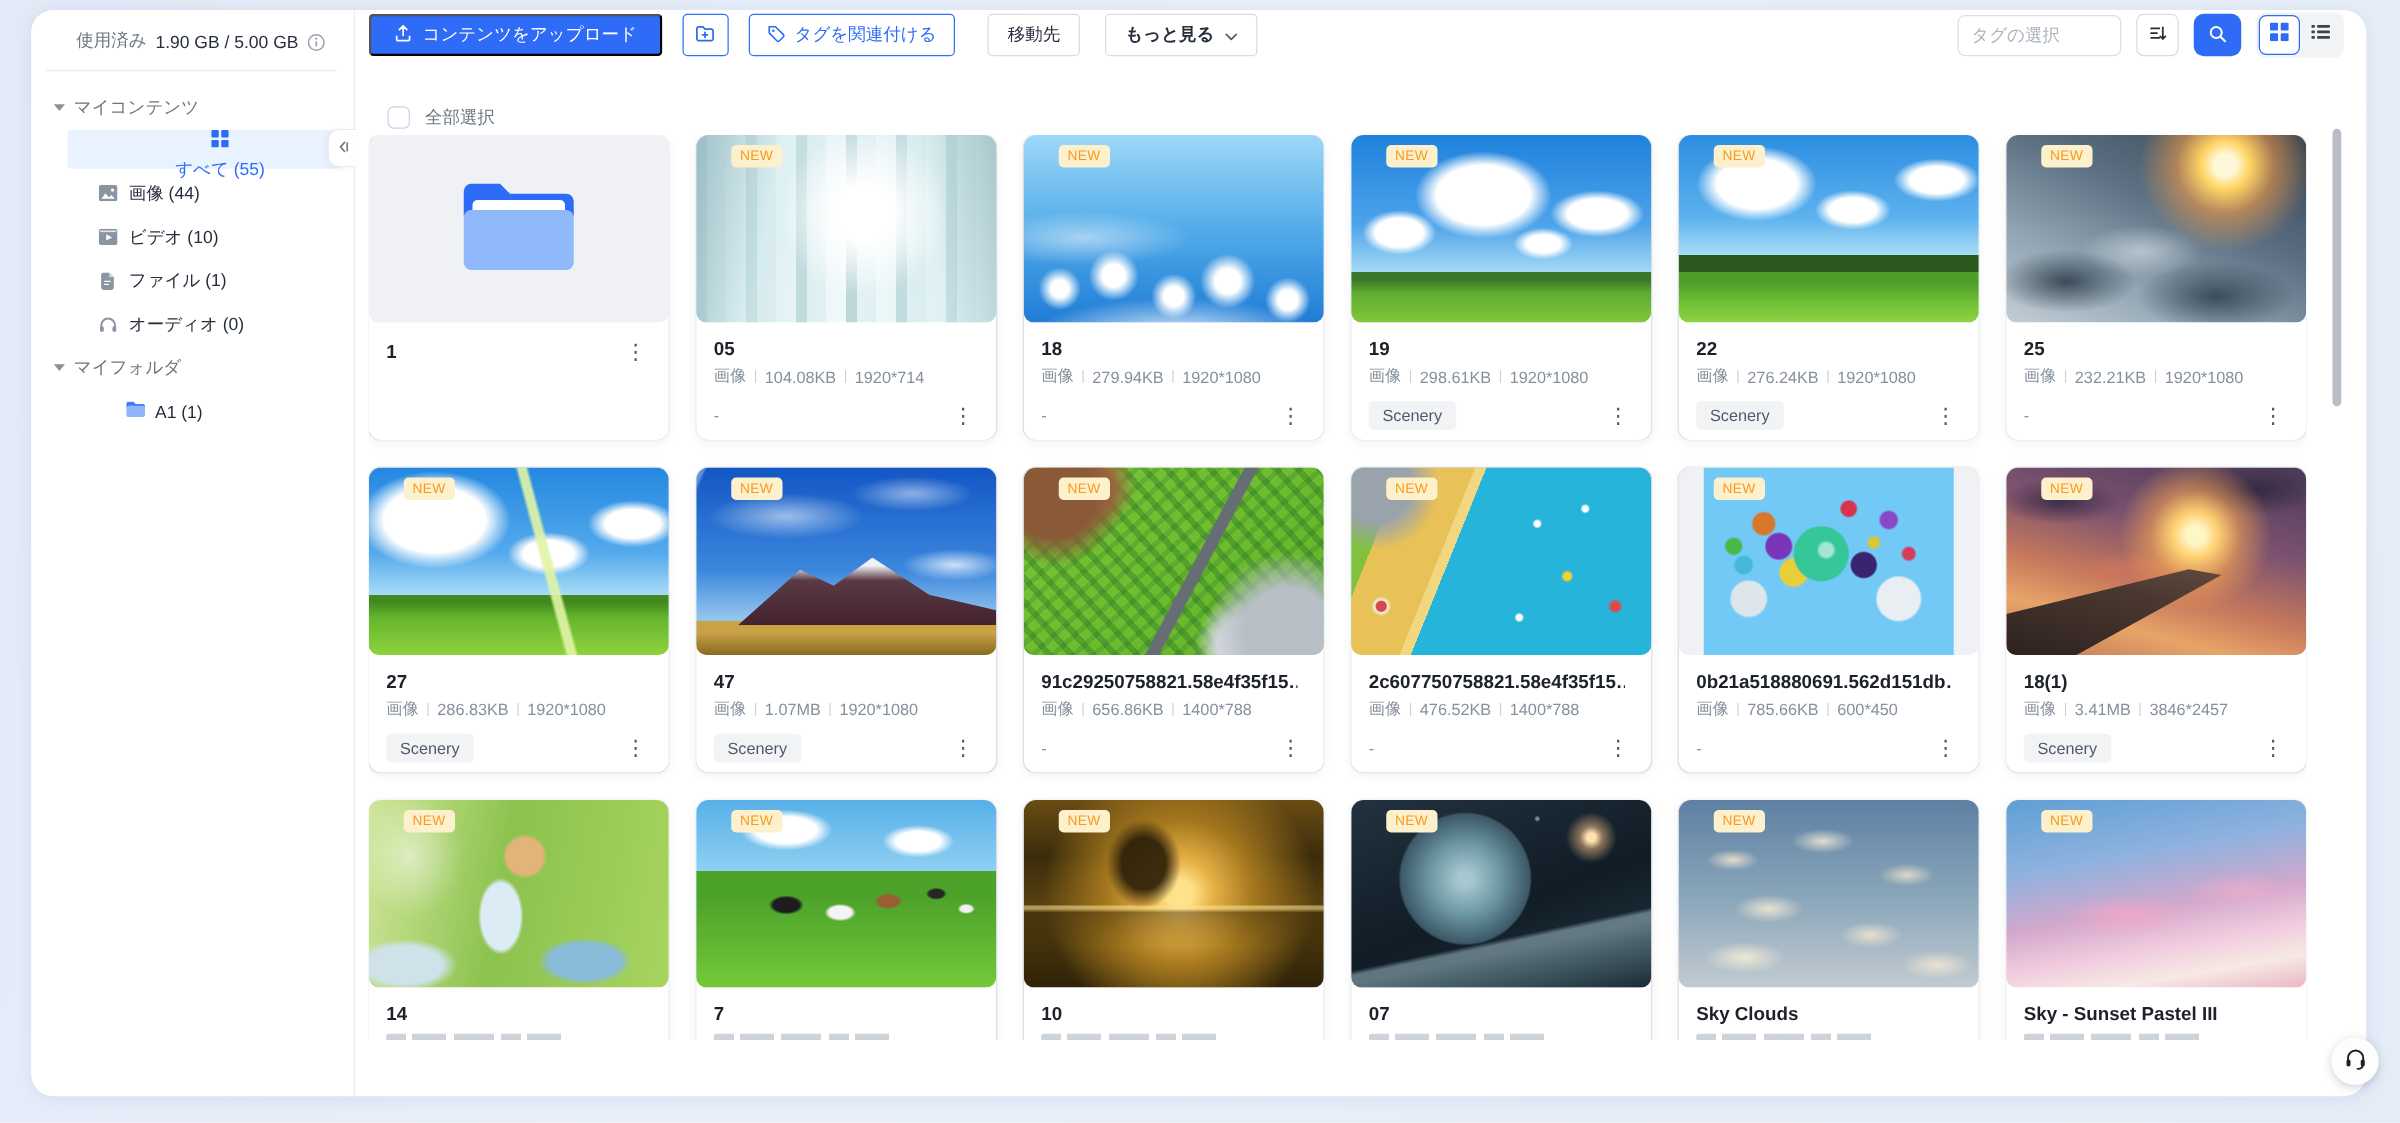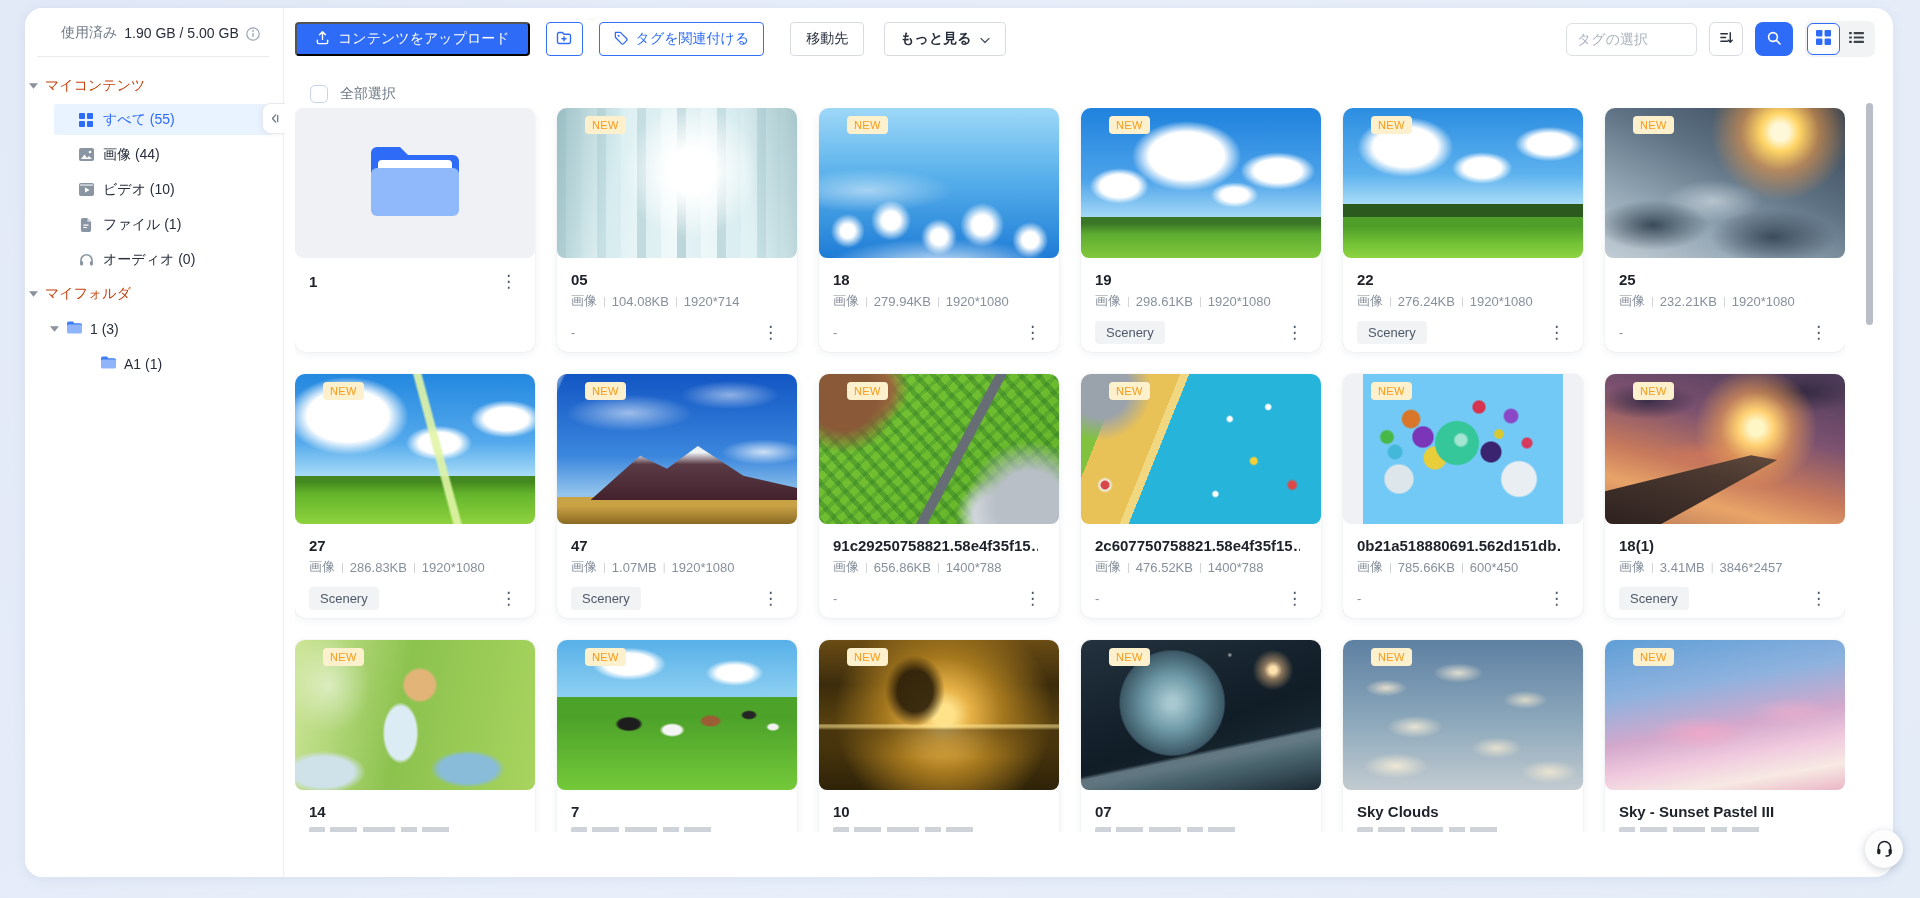--- a/index.html
+++ b/index.html
@@ -10,36 +10,36 @@
     background:#fff; border-radius:18px; box-shadow:0 2px 12px rgba(90,110,150,.10); overflow:hidden; }
 
   
   .sidebar { position:absolute; left:0; top:0; width:259px; height:100%; border-right:1px solid #eceef2; background:#fff; }
   .storage { display:flex; align-items:center; gap:7px; padding:16px 14px 0 36px; font-size:14px; }
   .storage .s-label { color:#6b7785; }
   .storage .s-value { color:#272e3b; }
   .storage .i-ico { display:inline-flex; margin-top:1px; }
   .side-divider { border-top:1px solid #e9ebef; margin:14px 14px 0 12px; }
   .tree { margin-top:14px; font-size:14px; }
-  .tree-section { display:flex; align-items:center; gap:7px; height:30px; padding-left:3px; color:#c2410c; cursor:default; }
+  .tree-section { display:flex; align-items:center; gap:7px; height:30px; padding-left:17px; color:#737373; cursor:default; }
   .caret { display:inline-flex; width:10px; justify-content:center; }
   .tree-item { display:flex; align-items:center; gap:9px; height:31px; margin:3px 10px 4px 29px; width:220px;
     padding-left:24px; border-radius:3px; color:#272e3b; }
-  .tree-item.selected { background:#e9f3ff; color:#2e6bf6; }
+  .tree-item.selected { background:#e9f3ff; color:#2e6bf6;flex-direction:column; }
   .tree-item .t-ico { display:inline-flex; width:16px; justify-content:center; }
   .folder-row { display:flex; align-items:center; gap:8px; height:31px; margin:4px 0; color:#272e3b; }
   .folder-row.d1 { padding-left:24px; }
   .folder-row.d2 { padding-left:76px; }
   .collapse-tab { position:absolute; left:237px; top:95px; width:23px; height:31px; background:#fff;
     border:1px solid #e7e9ee; border-right:none; border-radius:9px 0 0 9px; display:flex; align-items:center;
     justify-content:center; z-index:5; box-shadow:-2px 1px 4px rgba(100,110,140,.06); }
 
   
   .main { position:absolute; left:260px; top:0; right:0; height:100%; }
-  .toolbar { position:absolute; left:10px; right:18px; top:13px; height:36px; display:flex; justify-content:space-between; align-items:center; }
+  .toolbar { position:absolute; left:10px; right:18px; top:2px; height:36px; display:flex; justify-content:space-between; align-items:center; }
   .tb-left { display:flex; align-items:center; }
   .btn { display:inline-flex; align-items:center; justify-content:center; gap:8px; height:34px; border-radius:4px;
     font-size:14px; white-space:nowrap; cursor:pointer; background:#fff; }
   .btn-primary { background:#2e6bf6; color:#fff; padding:0 18px; }
   .btn-blue-outline { border:1px solid #3370f6; color:#2e6bf6; padding:0 14px; }
   .btn-icon-only { width:37px; padding:0; }
   .btn-gray { border:1px solid #d8dbe2; color:#272e3b; padding:0 15px; }
   .gap16 { margin-left:16px; } .gap24 { margin-left:26px; } .gap20 { margin-left:20px;font-weight:bold; }
   .tb-right { display:flex; align-items:center; gap:12px; }
   .tag-input { width:131px; height:33px; border:1px solid #dcdfe6; border-radius:6px; padding:0 10px;
@@ -308,32 +308,20 @@
         </div>
       <div class="tree-section">
         <span class="caret">
             <svg width="9" height="6" viewBox="0 0 10 6">
               <path d="M0 0h10L5 6z" fill="#8b929c"></path>
             </svg>
           </span>
         <span>マイフォルダ</span>
       </div>
       <div>
-          <div class="folder-row d1">
-            <span class="caret">
-              <svg width="9" height="6" viewBox="0 0 10 6">
-                <path d="M0 0h10L5 6z" fill="#8b929c"></path>
-              </svg>
-            </span>
-            <span><svg width="15" height="13" viewBox="0 0 16 13">
-                <path d="M0 2a2 2 0 0 1 2-2h4.2L8 1.9h6a2 2 0 0 1 2 2V5H0z" fill="#3f7df7"></path>
-                <rect y="3.4" width="16" height="9.6" rx="1.8" fill="#8fb4fa"></rect>
-              </svg></span>
-            <span>1 (3)</span>
-          </div>
           <div class="folder-row d2">
             <span><svg width="15" height="13" viewBox="0 0 16 13">
                 <path d="M0 2a2 2 0 0 1 2-2h4.2L8 1.9h6a2 2 0 0 1 2 2V5H0z" fill="#3f7df7"></path>
                 <rect y="3.4" width="16" height="9.6" rx="1.8" fill="#8fb4fa"></rect>
               </svg></span>
             <span>A1 (1)</span>
           </div>
         </div>
     </div>
   </div>

